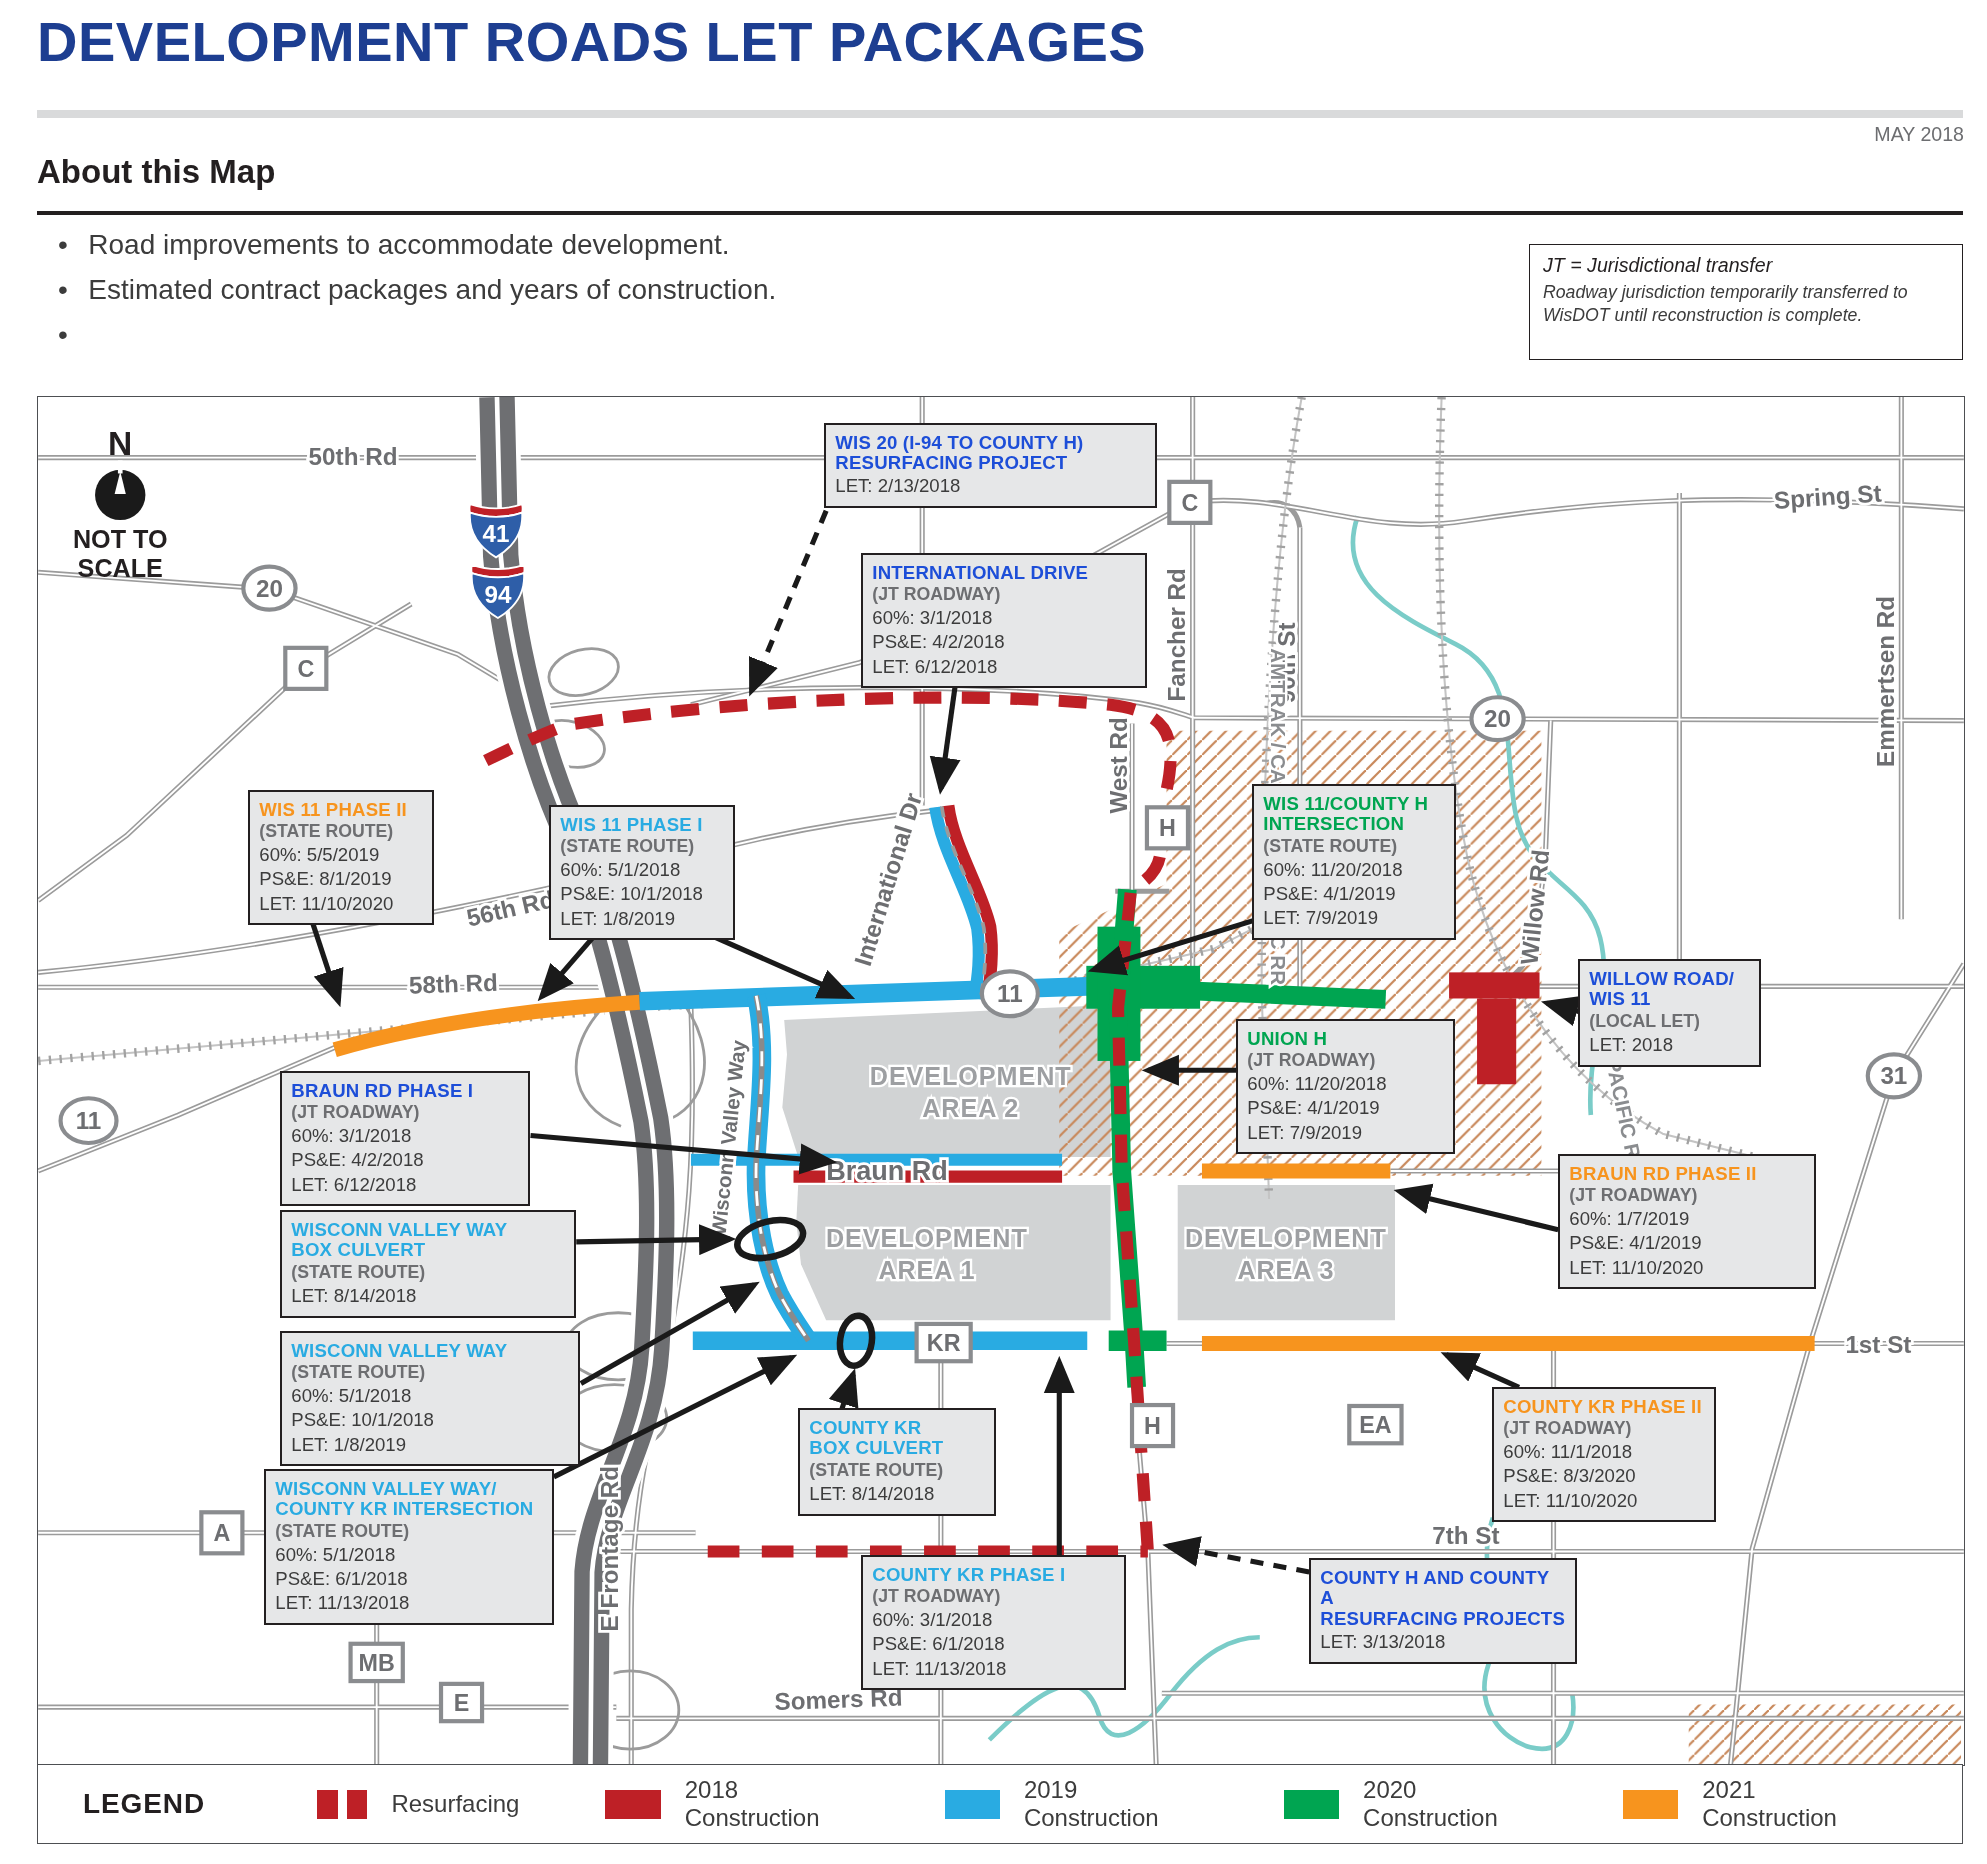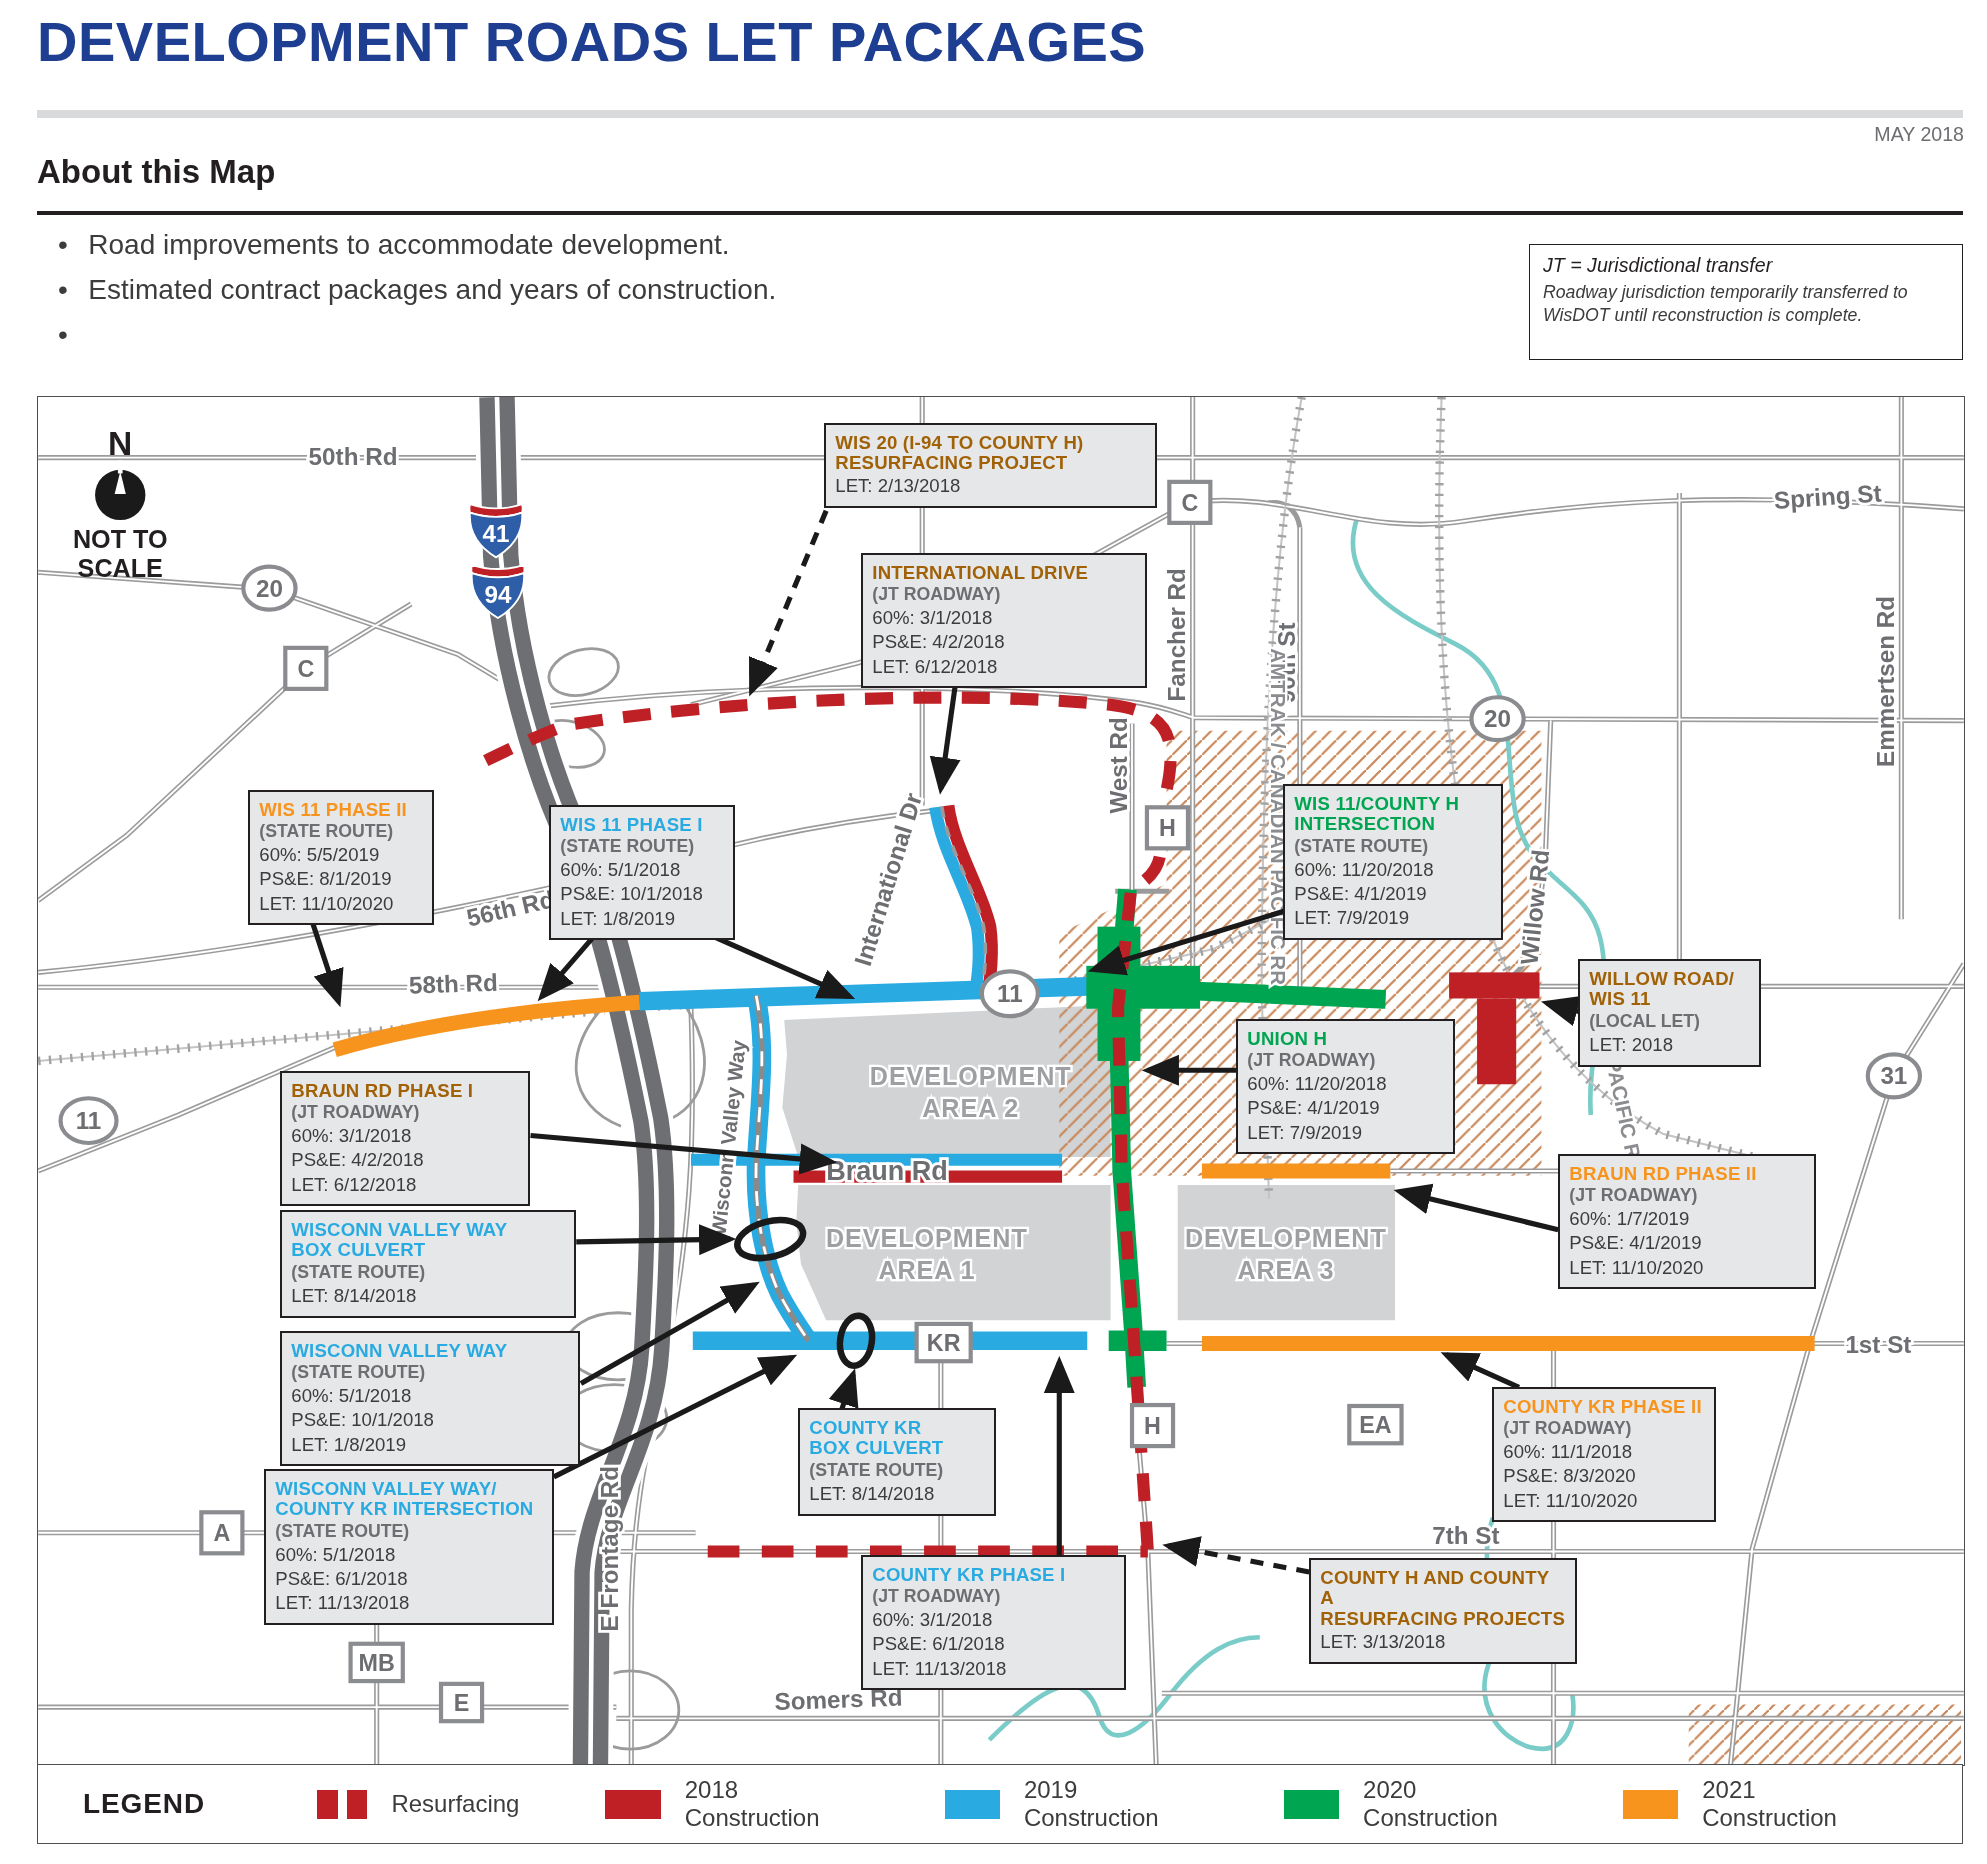--- a/index.html
+++ b/index.html
@@ -25,21 +25,21 @@
   #map{left:37px;top:396px;width:1926px;height:1368px;border:1.9px solid #4d4f52;
        box-sizing:content-box;background:#fff;}
   #map svg{position:absolute;left:0;top:0;}
 
   
   .callout{position:absolute;background:#e6e7e8;border:2.8px solid #231f20;
            padding:7.5px 9.3px;box-sizing:border-box;z-index:30;}
   .co-title{font-size:18.6px;font-weight:bold;line-height:1.12;white-space:pre-line;letter-spacing:0.2px;}
   .co-sub{font-size:17.7px;font-weight:bold;color:#6d6e71;line-height:1.3;}
   .co-row{font-size:18.6px;color:#3c3c3c;line-height:1.3;}
-  .t-red{color:#a16207;} .t-blue{color:#29abe2;} .t-green{color:#00a551;} .t-orange{color:#f7941e;}
+  .t-red{color:#1d4ed8;} .t-blue{color:#29abe2;} .t-green{color:#00a551;} .t-orange{color:#f7941e;}
 
   
   #legend{left:37px;top:1764px;width:1926px;height:80px;border:1.9px solid #4d4f52;
           box-sizing:border-box;background:#fff;display:flex;align-items:center;padding-left:45px;}
   #legend .lg-title{font-size:28px;font-weight:bold;letter-spacing:0.9px;margin-right:112px;}
   .lg-item{display:flex;align-items:center;margin-right:86px;}
   .lg-item .lab{font-size:24px;color:#3c3c3c;margin-left:24px;}
   .sw{width:62px;height:29px;display:inline-block;}
   .sw-2018{background:#be2026;} .sw-2019{background:#29abe2;}
   .sw-2020{background:#00a551;} .sw-2021{background:#f7941e;}
@@ -399,21 +399,21 @@
   </div>
 
   <div class="callout" style="left:511px;top:408px;width:186px">
     <div class="co-title t-blue">WIS 11 PHASE I</div>
     <div class="co-sub">(STATE ROUTE)</div>
     <div class="co-row">60%: 5/1/2018</div>
     <div class="co-row">PS&amp;E: 10/1/2018</div>
     <div class="co-row">LET: 1/8/2019</div>
   </div>
 
-  <div class="callout" style="left:1245px;top:387px;width:220px">
+  <div class="callout" style="left:1214px;top:387px;width:204px">
     <div class="co-title t-green">WIS 11/COUNTY H
 INTERSECTION</div>
     <div class="co-sub">(STATE ROUTE)</div>
     <div class="co-row">60%: 11/20/2018</div>
     <div class="co-row">PS&amp;E: 4/1/2019</div>
     <div class="co-row">LET: 7/9/2019</div>
   </div>
 
   <div class="callout" style="left:1540px;top:562px;width:183px">
     <div class="co-title t-red">WILLOW ROAD/

